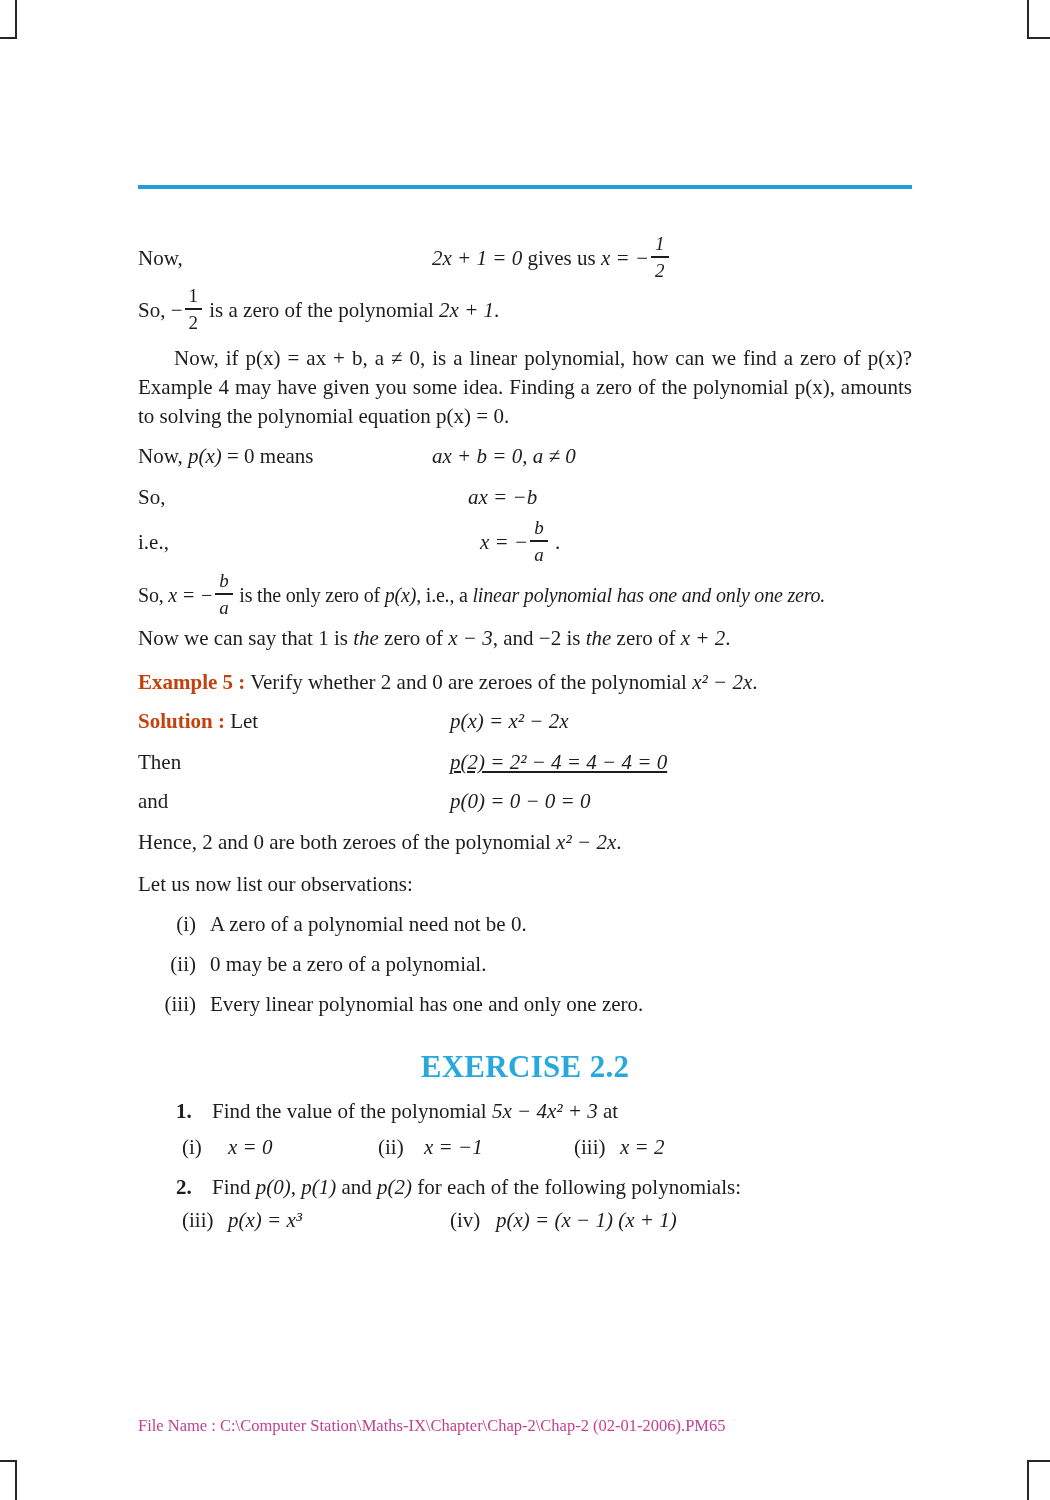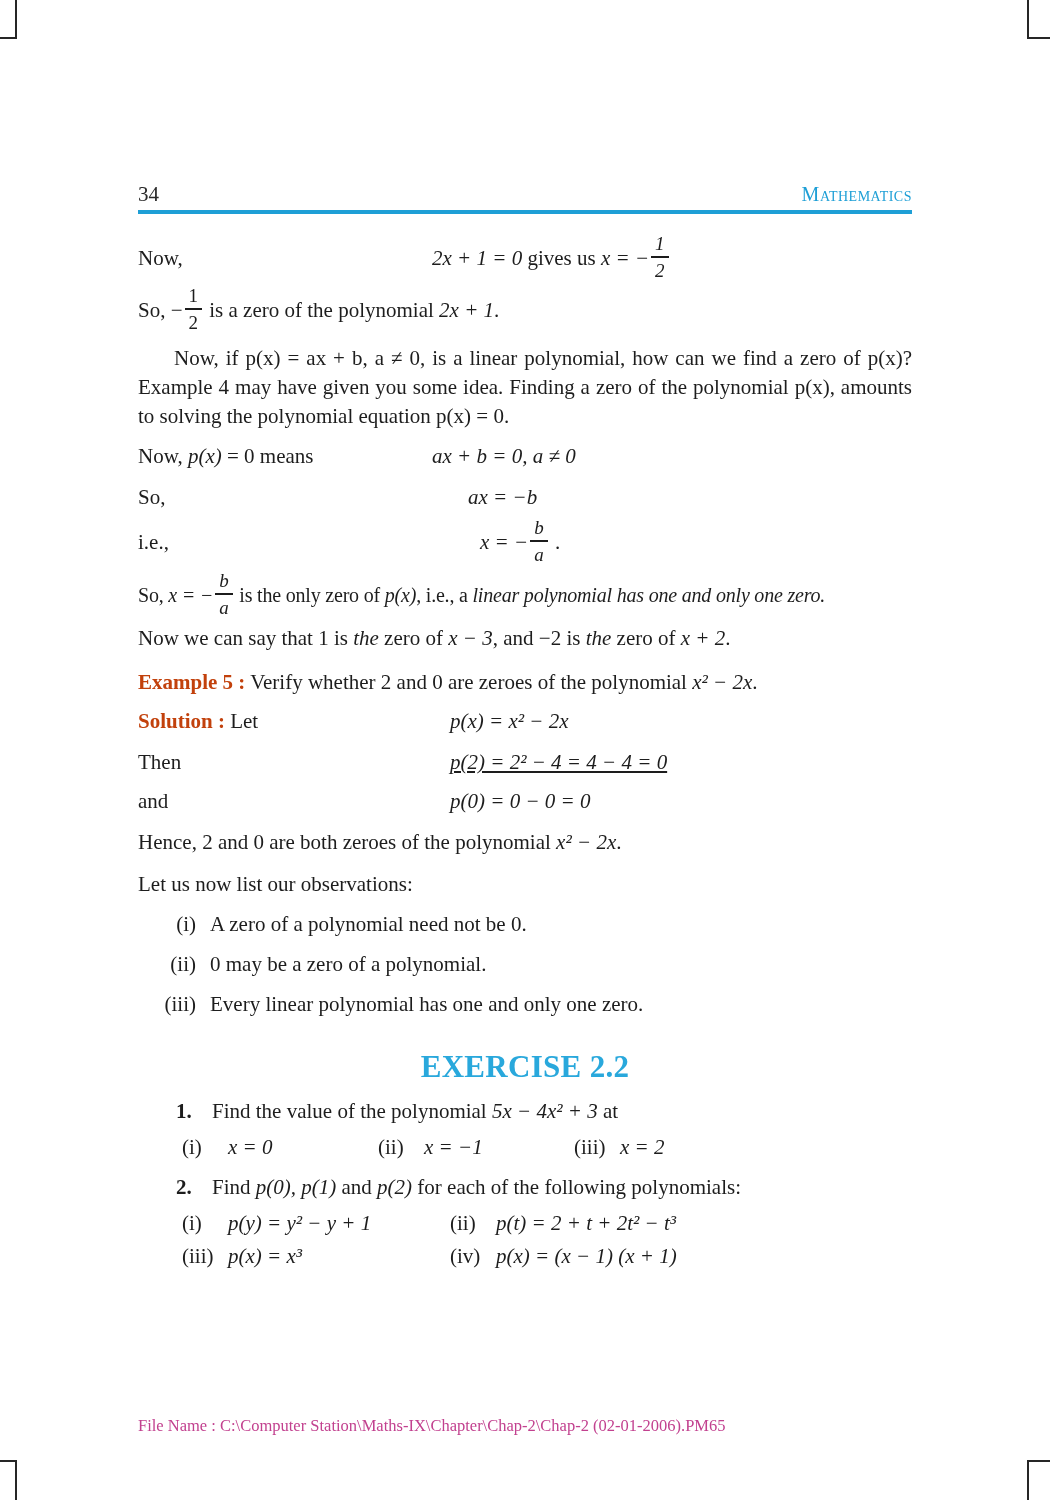--- a/index.html
+++ b/index.html
@@ -69,24 +69,20 @@
 <body>
 
 <div class="page">
 
   <div class="crop tl"></div>
   <div class="crop tr"></div>
   <div class="crop bl"></div>
   <div class="crop br"></div>
 
   <div class="hdr">
-    <div class="hdr-row">
-      <span class="pageno">34</span>
-      <span class="running">Mathematics</span>
-    </div>
     <div class="rule"></div>
   </div>
 
   <div class="content">
 
     <div class="row r-eqnow">
       <span class="lbl" style="width:294px">Now,</span><span class="m">2x + 1 = 0</span>
       <span>gives us</span>
       <span class="m">x = −</span><span class="frac m"><span class="num">1</span><span class="den">2</span></span>
     </div>
@@ -183,23 +179,20 @@
 
     <div class="q" style="margin-top:11px">
       <span class="qnum">2.</span>
       <span class="qbody"><span>Find</span>
         <span class="m">p(0), p(1)</span>
         <span>and</span>
         <span class="m">p(2)</span>
         <span>for each of the following polynomials:</span></span>
     </div>
 
-    <div class="parts p2">
-      <span class="part"><span class="mk">(i)</span><span class="m">p(y) = y² − y + 1</span></span><span class="part"><span class="mk">(ii)</span><span class="m">p(t) = 2 + t + 2t² − t³</span></span>
-    </div>
 
     <div class="parts p2" style="margin-top:4px">
       <span class="part"><span class="mk">(iii)</span><span class="m">p(x) = x³</span></span><span class="part"><span class="mk">(iv)</span><span class="m">p(x) = (x − 1) (x + 1)</span></span>
     </div>
 
   </div>
 
   <div class="ftr">File Name : C:\Computer Station\Maths-IX\Chapter\Chap-2\Chap-2 (02-01-2006).PM65</div>
 
 </div>

